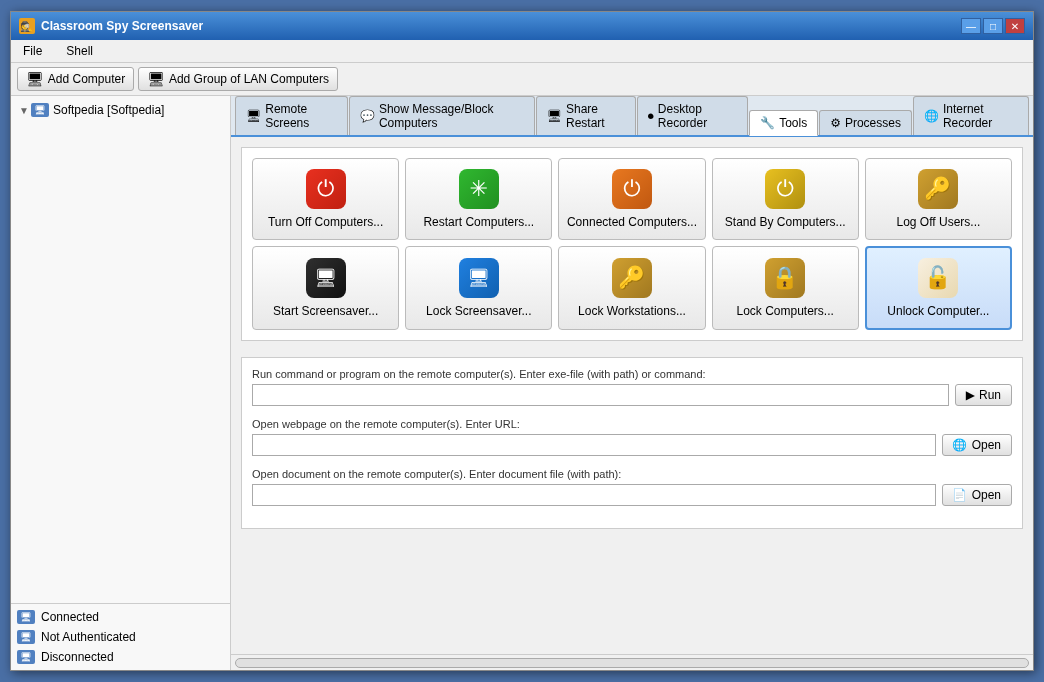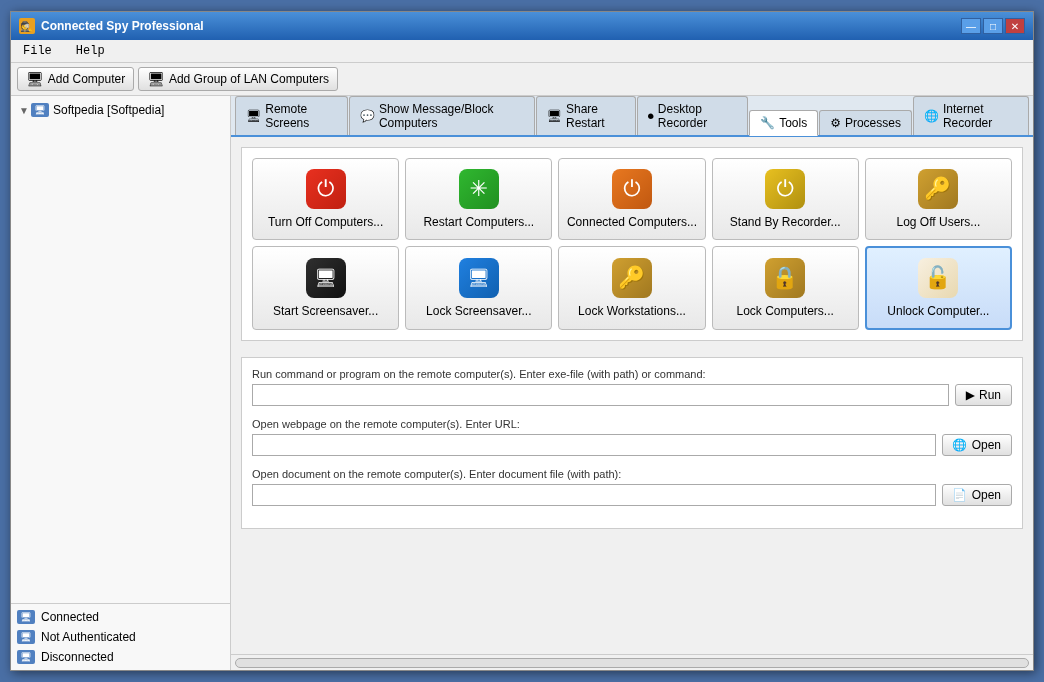--- a/index.html
+++ b/index.html
@@ -79,21 +79,20 @@
       border-bottom: 1px solid #ccc;
       padding: 2px 4px;
       display: flex;
       gap: 8px;
     }
 
     .menu-item {
       padding: 2px 8px;
       cursor: pointer;
       font-size: 12px;
-      font-family: Liberation Mono, monospace;
     }
 
     .toolbar {
       background: #f0f0f0;
       border-bottom: 1px solid #ccc;
       padding: 4px 6px;
       display: flex;
       gap: 4px;
       align-items: center;
     }
@@ -358,32 +357,32 @@
     .icon-gold { background: linear-gradient(135deg, #d0a030, #a07820); }
   </style>
 </head>
 <body>
 
 <div class="window">
 
   <div class="title-bar">
     <div class="title-bar-left">
       <div class="title-icon">🕵</div>
-      <span class="title-text">Connected Spy Professional</span>
+      <span class="title-text">Classroom Spy Screensaver</span>
     </div>
     <div class="title-buttons">
       <div class="title-btn">—</div>
       <div class="title-btn">□</div>
       <div class="title-btn close">✕</div>
     </div>
   </div>
 
   <div class="menu-bar">
     <div class="menu-item">File</div>
-    <div class="menu-item">Help</div>
+    <div class="menu-item">Shell</div>
   </div>
 
   <div class="toolbar">
     <button class="toolbar-btn">
       <span style="font-size:14px;">🖥</span>
       <span>Add Computer</span>
     </button>
     <button class="toolbar-btn">
       <span style="font-size:14px;">🖥</span>
       <span>Add Group of LAN Computers</span>
@@ -468,21 +467,21 @@
           <button class="tool-btn">
             <div class="tool-icon-circle icon-green" style="font-size:22px;color:white;">✳</div>
             <span>Restart Computers...</span>
           </button>
           <button class="tool-btn">
             <div class="tool-icon-circle icon-orange" style="font-size:22px;color:white;">⏻</div>
             <span>Connected Computers...</span>
           </button>
           <button class="tool-btn">
             <div class="tool-icon-circle icon-yellow" style="font-size:22px;color:white;">⏻</div>
-            <span>Stand By Recorder...</span>
+            <span>Stand By Computers...</span>
           </button>
           <button class="tool-btn">
             <div class="tool-icon-circle icon-gold" style="font-size:22px;color:white;">🔑</div>
             <span>Log Off Users...</span>
           </button>
 
           <button class="tool-btn">
             <div class="tool-icon-circle icon-dark" style="font-size:18px;color:white;">🖥</div>
             <span>Start Screensaver...</span>
           </button>

